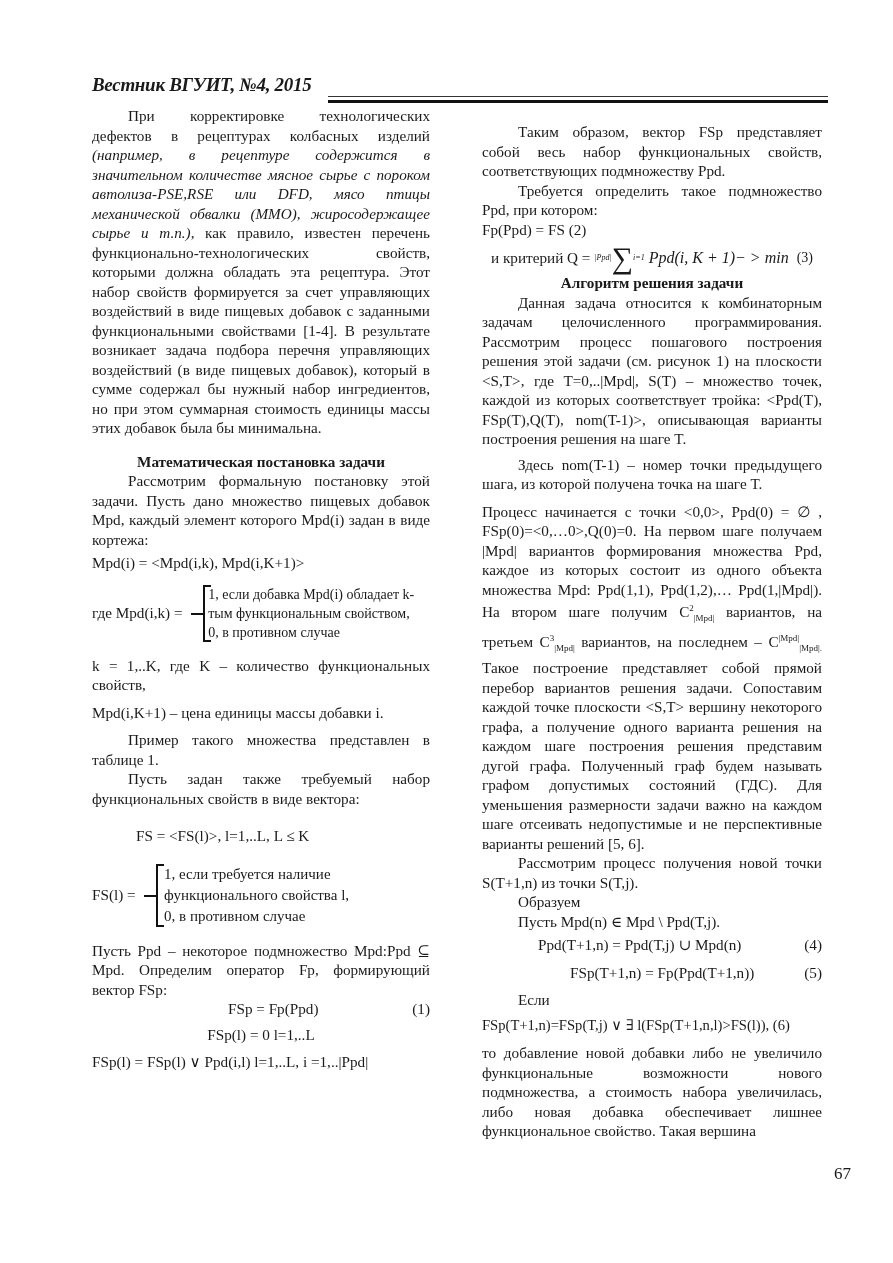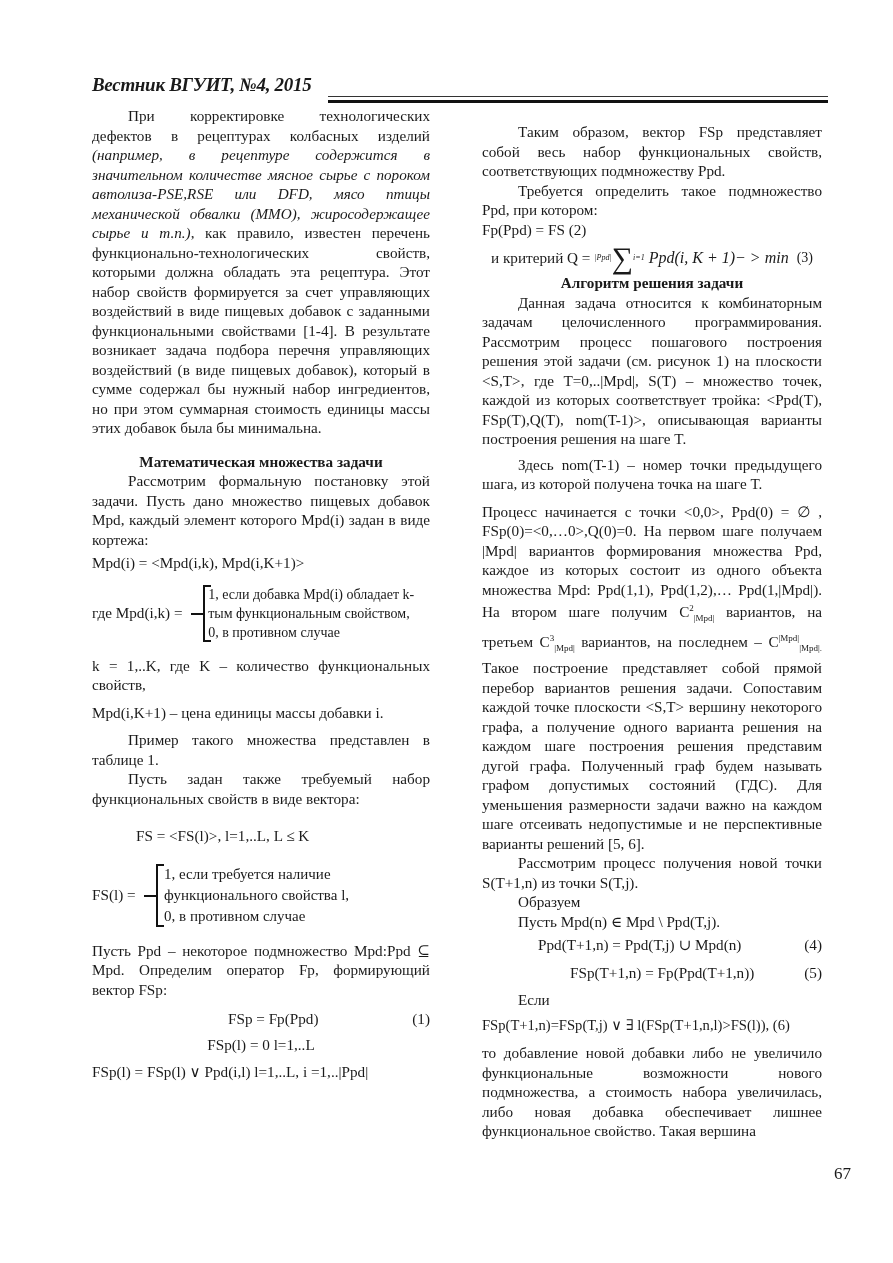--- a/index.html
+++ b/index.html
@@ -38,21 +38,21 @@
 <body>
 
 <div class="header">
   <span class="journal">Вестник ВГУИТ, №4, 2015</span>
   <div class="rule1"></div>
   <div class="rule2"></div>
 </div>
 
 <div class="col left">
   <p class="ind"><span>При корректировке технологических дефектов в рецептурах колбасных изделий </span><span class="it">(например, в рецептуре содержится в значительном количестве мясное сырье с пороком автолиза-PSE,RSE или DFD, мясо птицы механической обвалки (ММО), жиросодержащее сырье и т.п.)</span><span>, как правило, известен перечень функционально-технологических свойств, которыми должна обладать эта рецептура. Этот набор свойств формируется за счет управляющих воздействий в виде пищевых добавок с заданными функциональными свойствами [1-4]. В результате возникает задача подбора перечня управляющих воздействий (в виде пищевых добавок), который в сумме содержал бы нужный набор ингредиентов, но при этом суммарная стоимость единицы массы этих добавок была бы минимальна.</span></p>
-  <p class="h" style="margin-top:14px">Математическая множества задачи</p>
+  <p class="h" style="margin-top:14px">Математическая постановка задачи</p>
   <p class="ind">Рассмотрим формальную постановку этой задачи. Пусть дано множество пищевых добавок Mpd, каждый элемент которого Mpd(i) задан в виде кортежа:</p>
   <p class="eq">Mpd(i) = &lt;Mpd(i,k), Mpd(i,K+1)&gt;</p>
   <div class="case">
     <span class="lhs">где Mpd(i,k) =</span>
     <span class="brace"></span>
     <div class="opts">
       <div>1, если добавка Mpd(i) обладает k-тым функциональным свойством,</div>
       <div>0, в противном случае</div>
     </div>
   </div>
@@ -63,21 +63,21 @@
   <p class="eq" style="margin:18px 0 18px 44px">FS = &lt;FS(l)&gt;, l=1,..L, L ≤ K</p>
   <div class="case">
     <span class="lhs">FS(l) =</span>
     <span class="brace"></span>
     <div class="opts" style="font-size:15px;line-height:21px">
       <div>1, если требуется наличие функционального свойства l,</div>
       <div>0, в противном случае</div>
     </div>
   </div>
   <p style="margin-top:14px">Пусть Ppd – некоторое подмножество Mpd:Ppd ⊆ Mpd. Определим оператор Fp, формирующий вектор FSp:</p>
-  <div class="numeq" style="margin-top:10px;padding-left:136px">
+  <div class="numeq" style="padding-left:136px">
     <span>FSp = Fp(Ppd)</span>
     <span>(1)</span>
   </div>
   <p class="center" style="margin-top:6px">FSp(l) = 0 l=1,..L</p>
   <p style="margin-top:8px">FSp(l) = FSp(l) ∨ Ppd(i,l) l=1,..L, i =1,..|Ppd|</p>
 </div>
 
 <div class="col right">
   <p class="ind">Таким образом, вектор FSp представляет собой весь набор функциональных свойств, соответствующих подмножеству Ppd.</p>
   <p class="ind">Требуется определить такое подмножество Ppd, при котором:</p>

